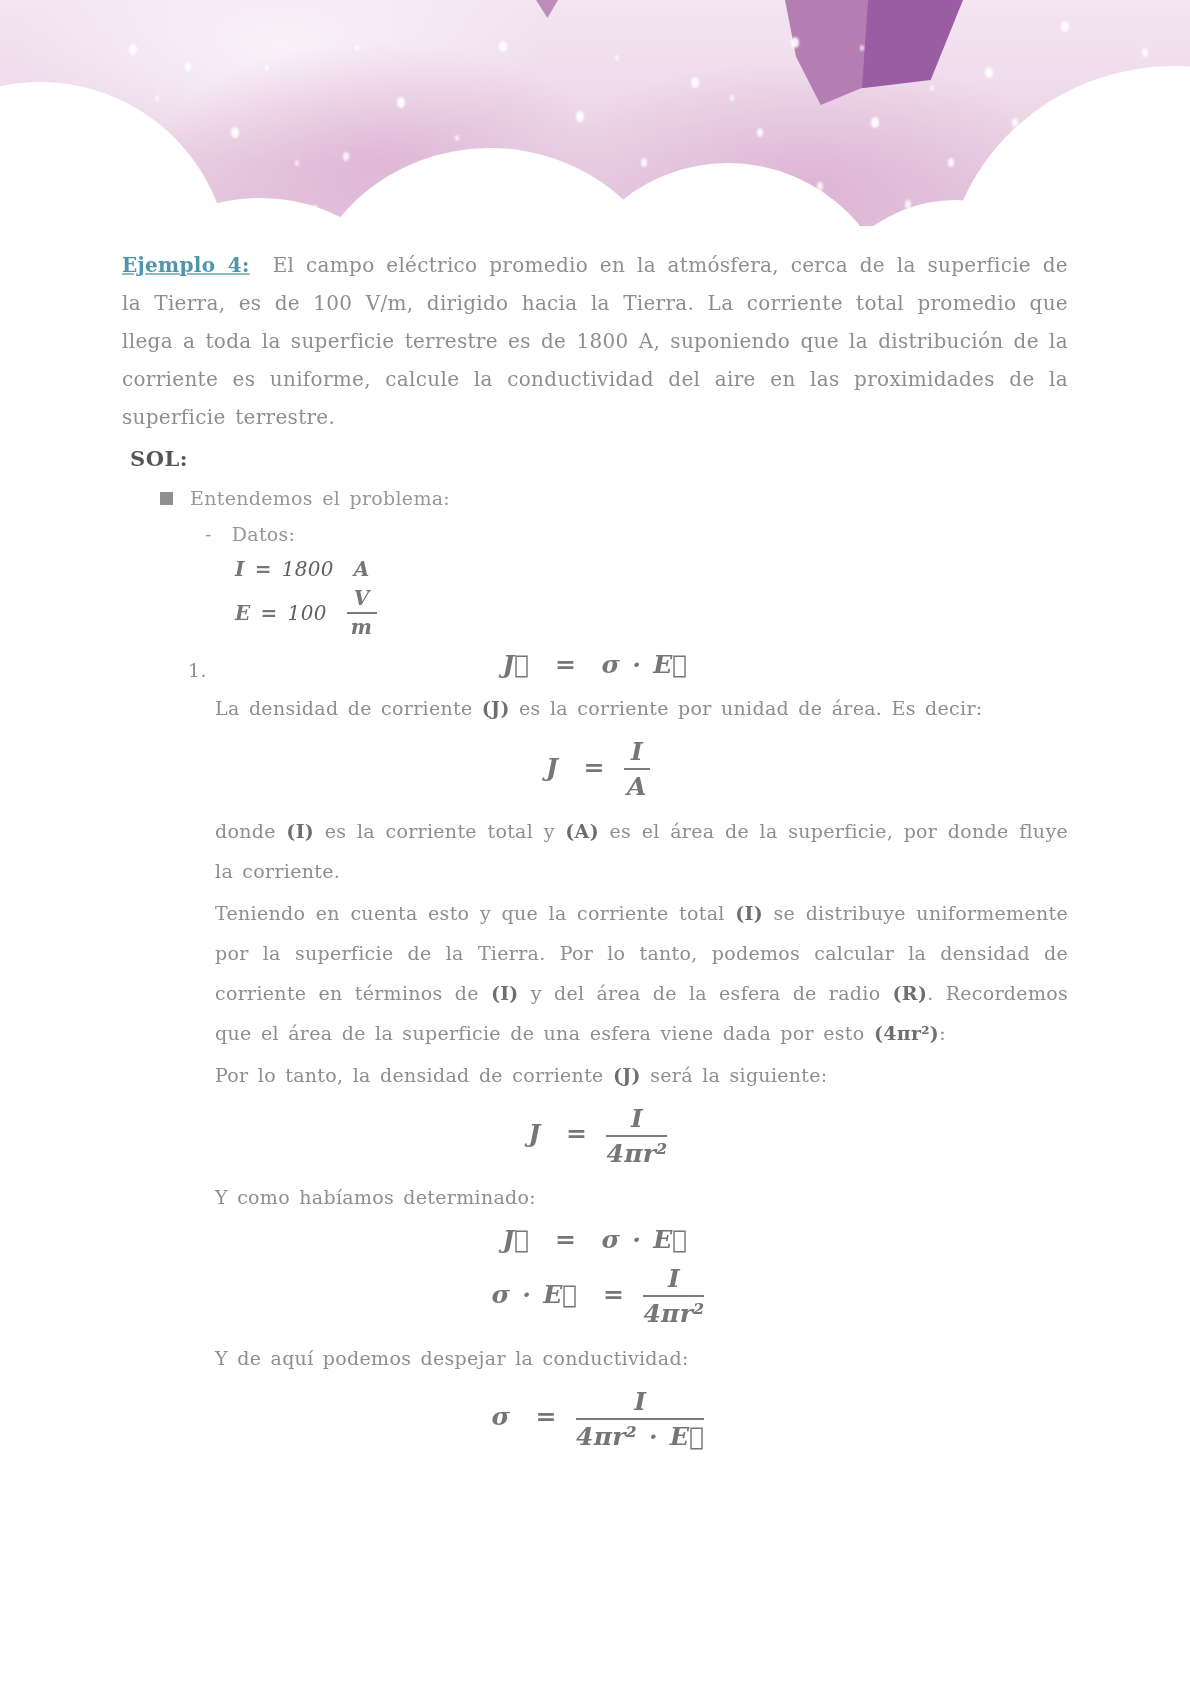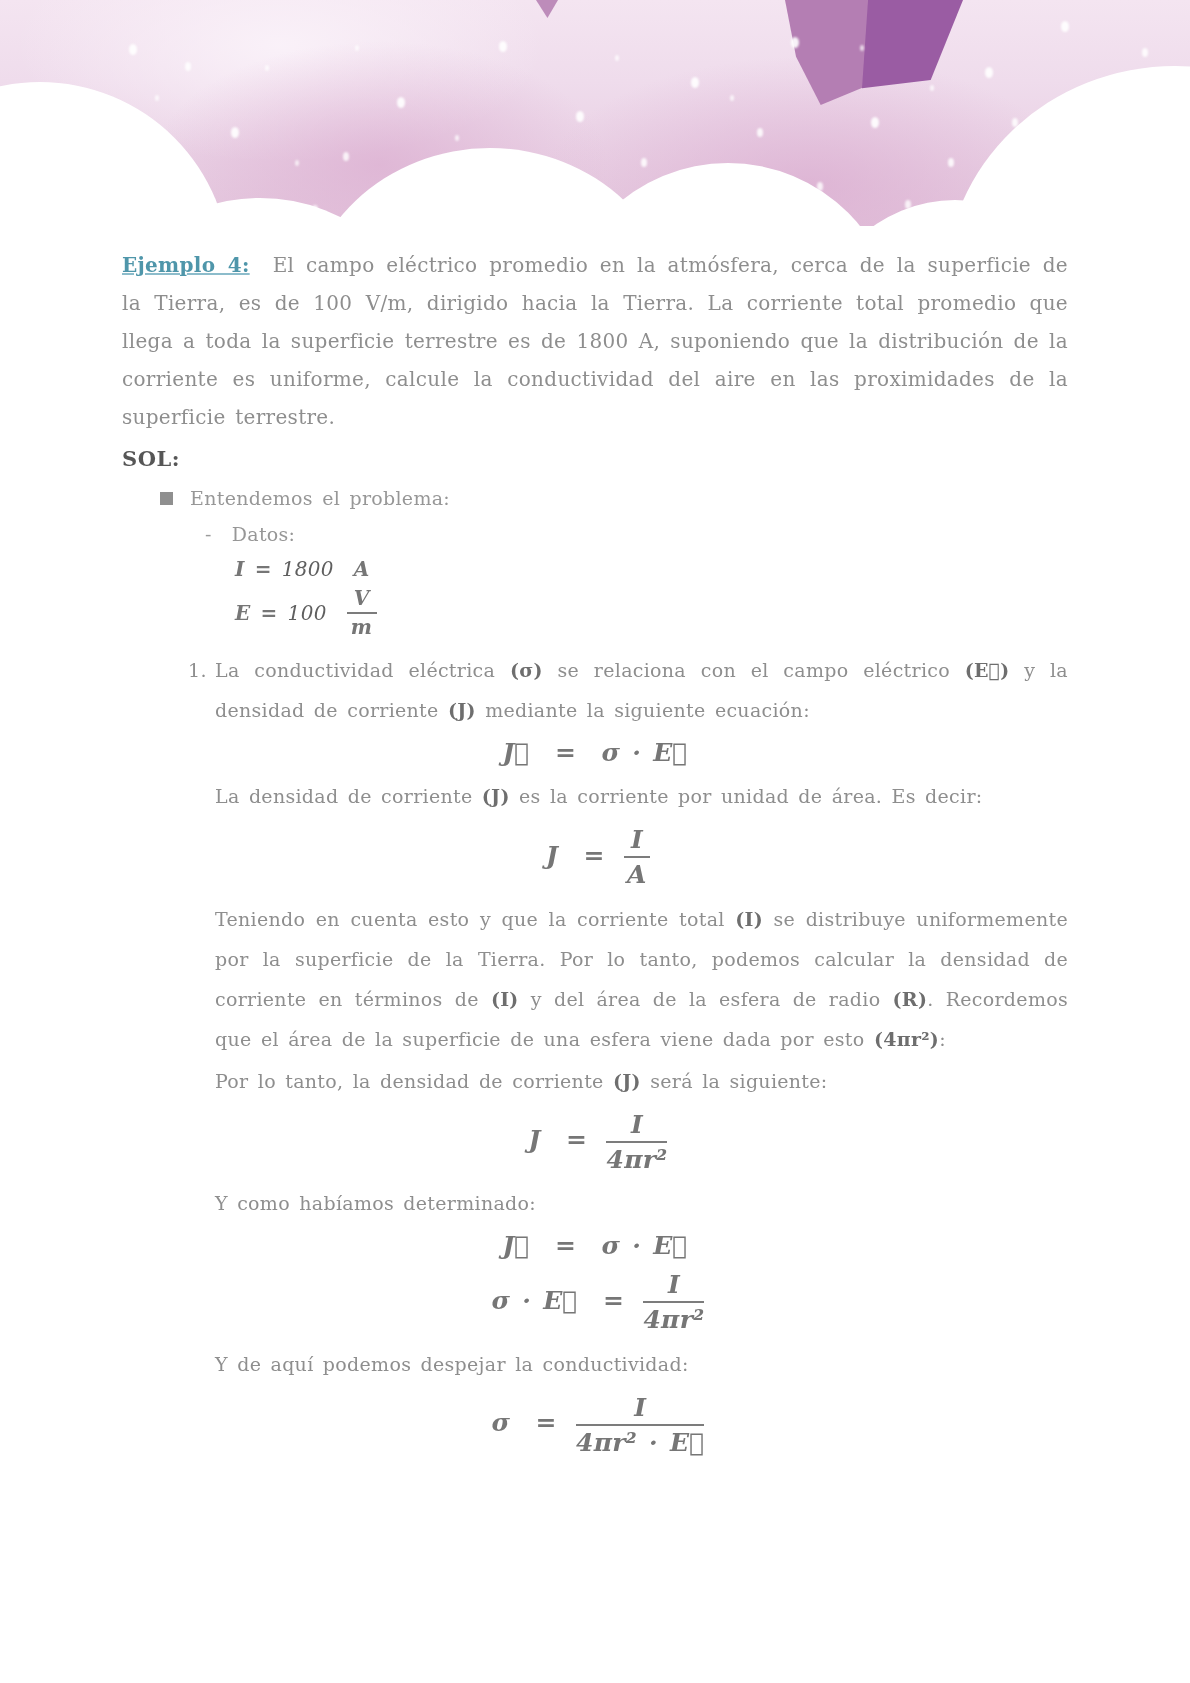--- a/index.html
+++ b/index.html
@@ -57,21 +57,21 @@
 
   
   .content{padding:6px 122px 0 122px;color:#8e8e8e;font-size:19px;
            letter-spacing:.3px;word-spacing:3px;filter:blur(.5px);}
   .para{margin:0;}
   .just{text-align:justify;}
   .problem{font-size:20px;line-height:38px;margin-top:8px;}
   .example-label{color:#4f96aa;font-weight:bold;text-decoration:underline;
                  text-decoration-color:#8cbccb;margin-right:23px;}
   .sol{font-weight:bold;color:#565656;font-size:21px;letter-spacing:.5px;
-       line-height:30px;margin:8px 0 6px 0;}
+       line-height:30px;margin:8px 0 6px 8px;}
   .row{display:flex;align-items:flex-end;line-height:36px;}
   .bullet-row{margin-left:38px;}
   .sq{width:13px;height:13px;background:#8f8f8f;display:inline-block;
       align-self:center;margin-right:17px;flex:0 0 auto;}
   .dash-row{margin-left:83px;}
   .dash{margin-right:20px;color:#9b9b9b;}
   .muted{color:#979797;}
   .math{font-style:italic;color:#767676;font-weight:600;}
   .dato{margin-left:113px;line-height:34px;font-size:20px;display:flex;align-items:center;}
   .dato .rel{margin:0 10px;font-style:normal;}
@@ -143,39 +143,39 @@
       <span class="frac">
         <span class="num">V</span>
         <span class="den">m</span>
       </span>
     </div>
 
     <div class="step">
       <span class="step-num">1.</span>
 
 
-      <p class="para just"><span>La conductividad eléctrica </span><span class="b">(σ)</span><span> se relaciona con el campo eléctrico </span><span class="b">(E⃗)</span><span> y la densidad de corriente </span><span class="b">(J)</span><span> mediante la siguiente ecuación:</span></p>
 
       <div class="equation">
         <span class="math">J⃗</span>
         <span class="math rel">=</span>
         <span class="math">σ · E⃗</span>
       </div>
 
       <p class="para just"><span>La densidad de corriente </span><span class="b">(J)</span><span> es la corriente por unidad de área. Es decir:</span></p>
 
       <div class="equation">
         <span class="math">J</span>
         <span class="math rel">=</span>
         <span class="frac">
           <span class="num">I</span>
           <span class="den">A</span>
         </span>
       </div>
 
+      <p class="para just"><span>donde </span><span class="b">(I)</span><span> es la corriente total y </span><span class="b">(A)</span><span> es el área de la superficie, por donde fluye la corriente.</span></p>
 
       <p class="para just"><span>Teniendo en cuenta esto y que la corriente total </span><span class="b">(I)</span><span> se distribuye uniformemente por la superficie de la Tierra. Por lo tanto, podemos calcular la densidad de corriente en términos de </span><span class="b">(I)</span><span> y del área de la esfera de radio </span><span class="b">(R)</span><span>. Recordemos que el área de la superficie de una esfera viene dada por esto </span><span class="b">(4πr²)</span><span>:</span></p>
 
 
       <p class="para just"><span>Por lo tanto, la densidad de corriente </span><span class="b">(J)</span><span> será la siguiente:</span></p>
 
       <div class="equation">
         <span class="math">J</span>
         <span class="math rel">=</span>
         <span class="frac">

